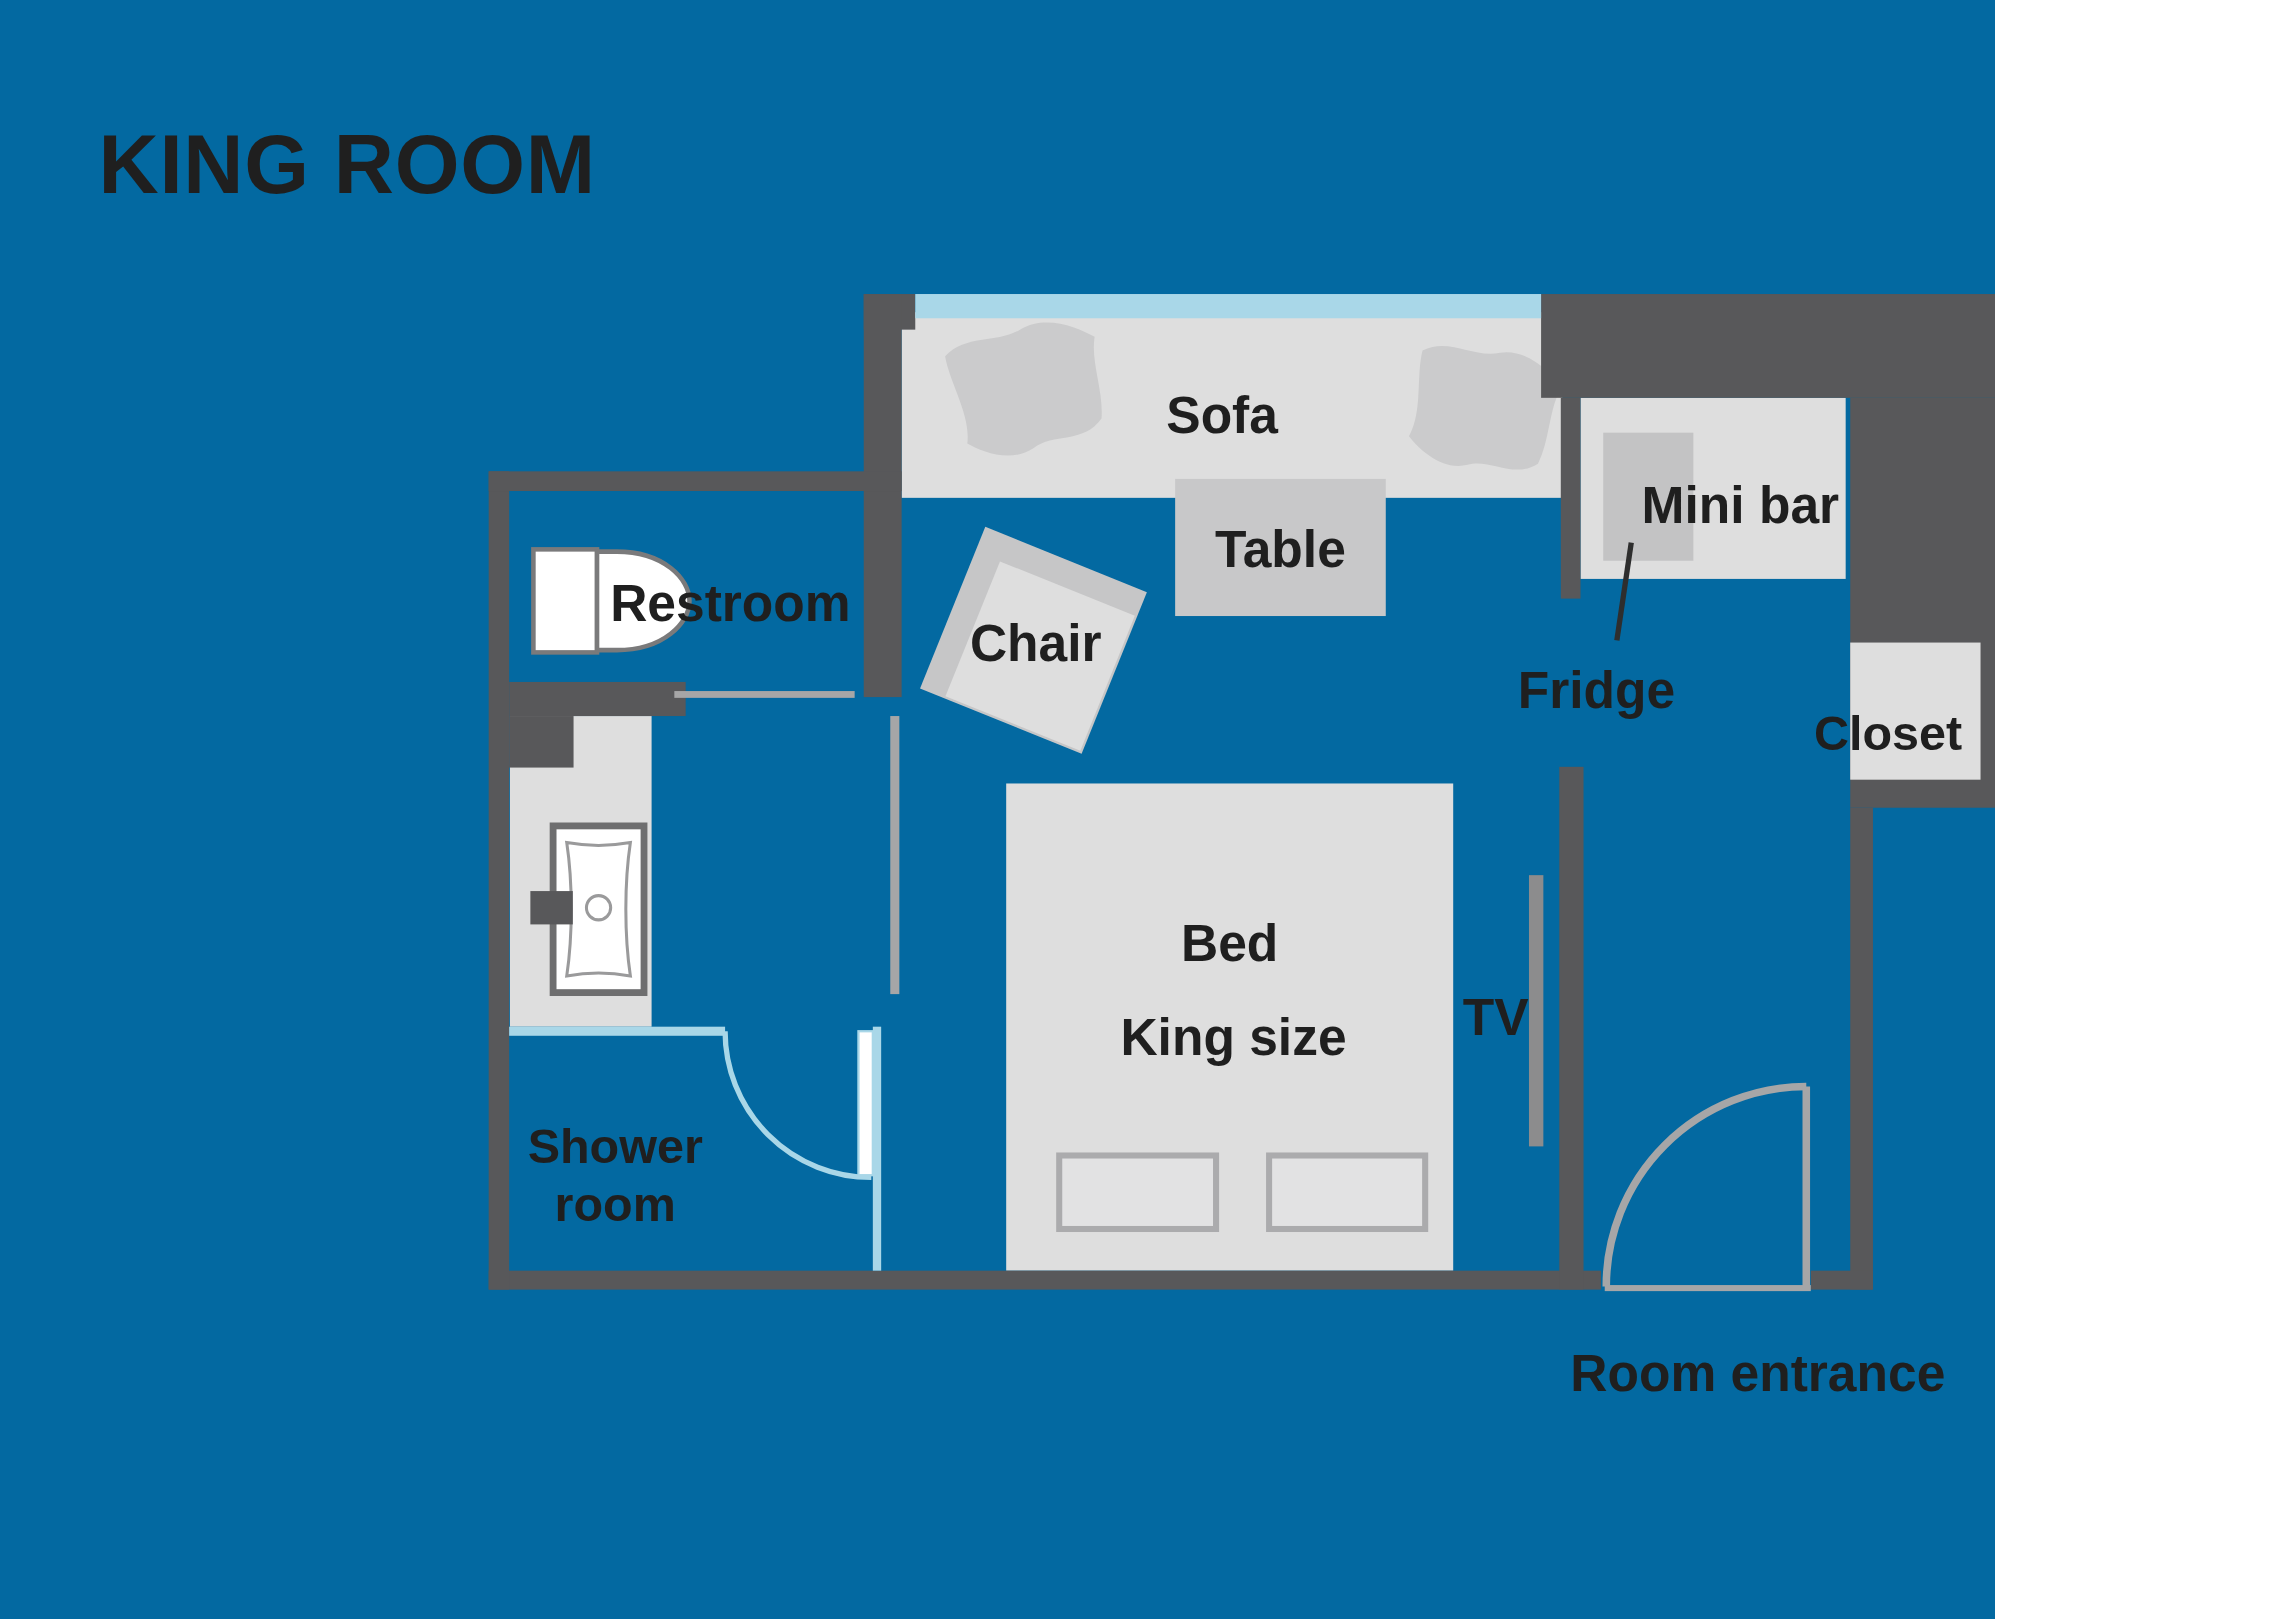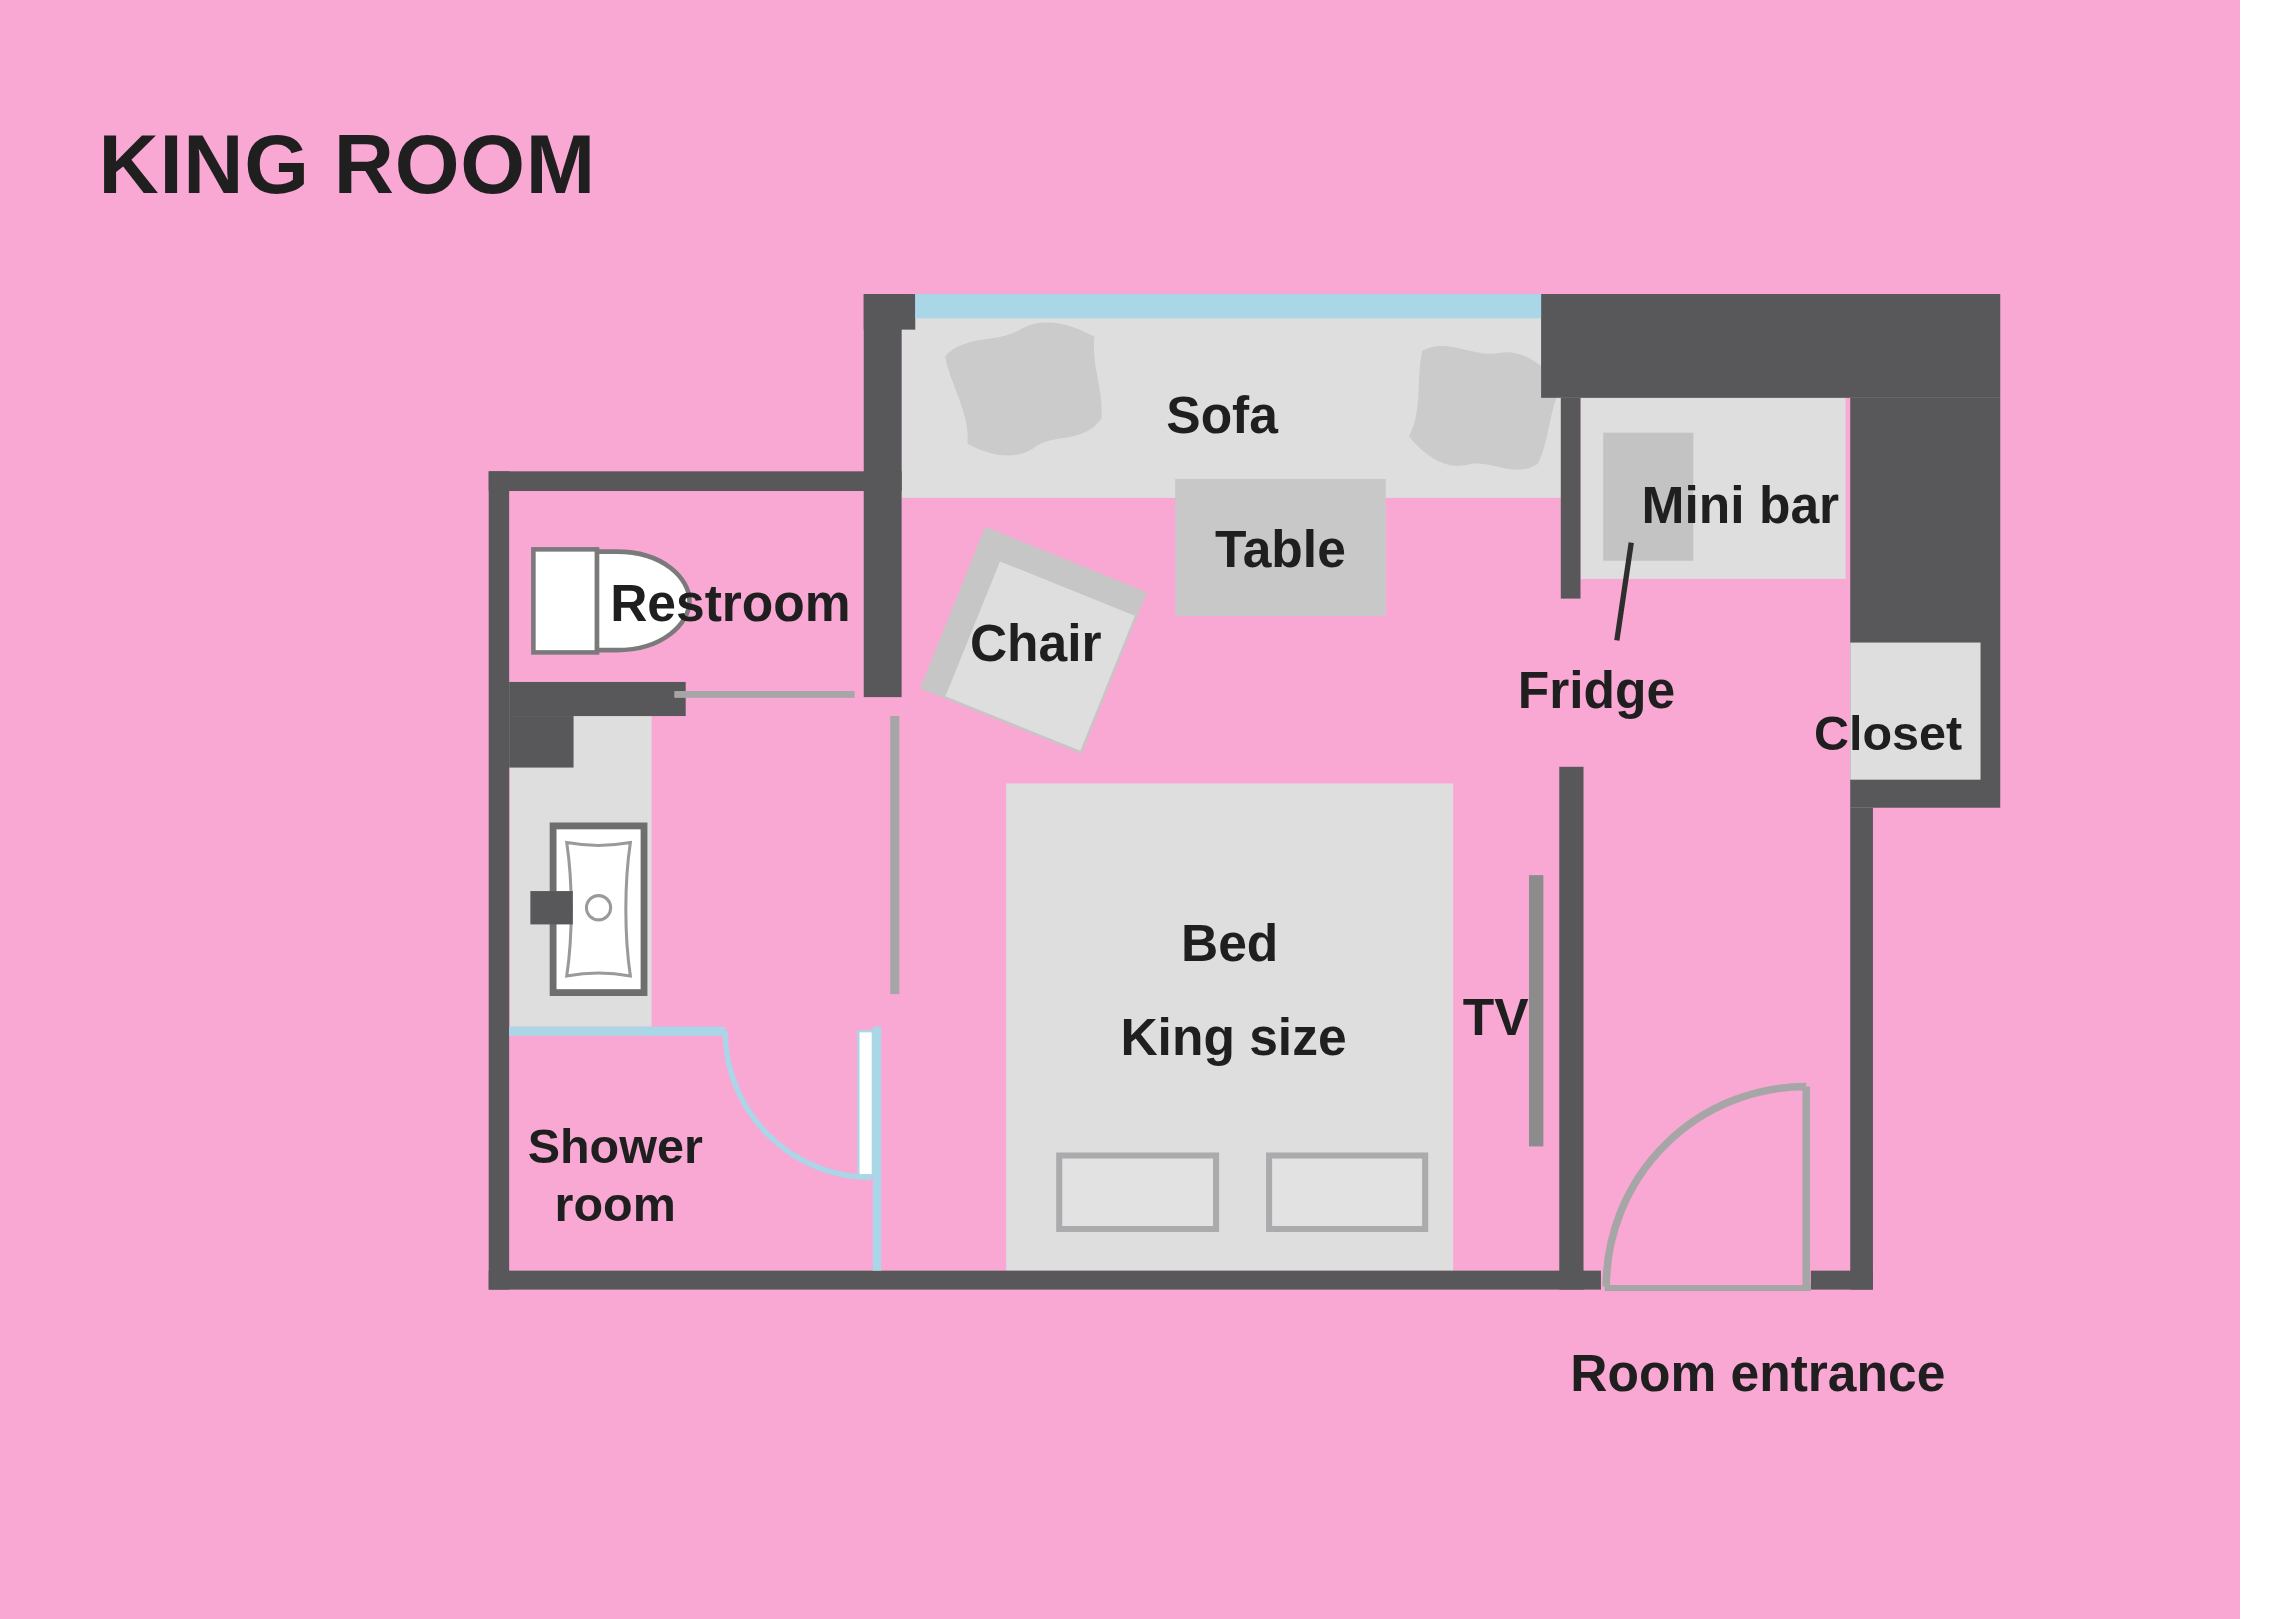--- a/index.html
+++ b/index.html
@@ -1,16 +1,16 @@
 <!DOCTYPE html>
 <html style="font-size:12px"><head>
 <meta charset="utf-8">
 <style>
   html,body{margin:0;padding:0;background:#ffffff;}
-  #page{position:relative;width:2240px;height:1620px;background:#f9a8d4;overflow:hidden;}
+  #page{position:relative;width:1995px;height:1620px;background:#0369a1;overflow:hidden;}
   svg{display:block;}
   .txt{font-family:"Liberation Sans","DejaVu Sans",sans-serif;font-weight:700;fill:#1f1f1f;}
   .title{font-size:110px;letter-spacing:1px;}
   .label{font-size:68px;}
   .label-sm{font-size:64px;}
   .wall{fill:#58585a;}
   .glass{fill:#a9d7e8;}
   .furn-light{fill:#dedede;}
   .furn-mid{fill:#c8c8c9;}
   .cushion{fill:#cbcbcc;}

